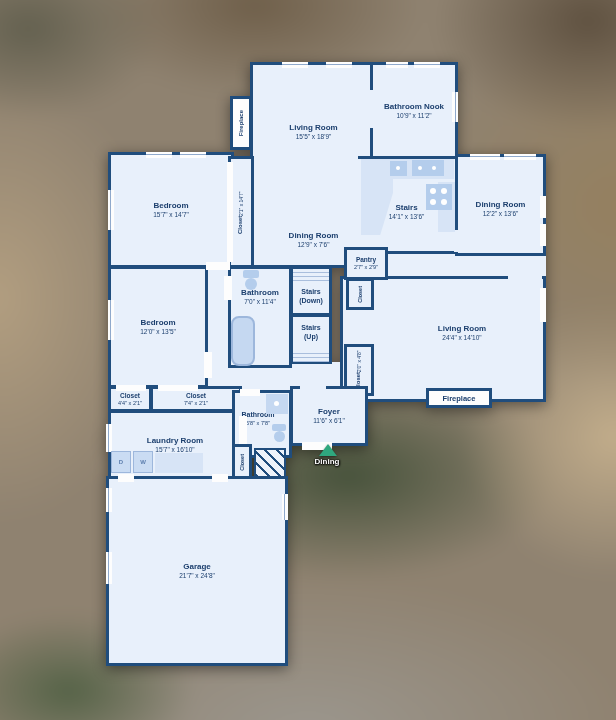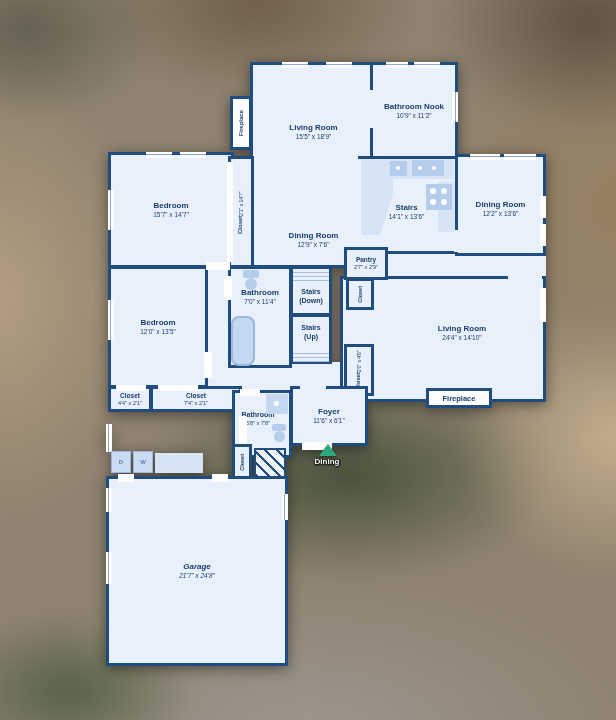--- a/index.html
+++ b/index.html
@@ -144,38 +144,42 @@
     <div class="room sm" style="left:108px;top:386px;width:44px;height:26px;">
       <div class="nm">Closet</div>
       <div class="dm">4'4" x 2'1"</div>
     </div>
 
     <div class="room sm" style="left:150px;top:386px;width:92px;height:26px;">
       <div class="nm">Closet</div>
       <div class="dm">7'4" x 2'1"</div>
     </div>
 
+    <div class="room" style="left:108px;top:410px;width:134px;height:70px;">
+      <div class="nm">Laundry Room</div>
+      <div class="dm">15'7" x 16'10"</div>
+    </div>
 
     <div class="room sm" style="left:232px;top:390px;width:60px;height:68px;padding-bottom:10px;padding-right:8px;">
       <div class="nm" style="font-size:7px">Bathroom</div>
       <div class="dm">5'8" x 7'8"</div>
     </div>
 
     <div class="room" style="left:290px;top:386px;width:78px;height:60px;">
       <div class="nm">Foyer</div>
       <div class="dm">11'6" x 6'1"</div>
     </div>
 
     <div class="room" style="left:232px;top:444px;width:20px;height:36px;">
       <div class="vert">
         <span class="nm" style="font-size:5.5px">Closet</span>
       </div>
     </div>
 
-    <div class="room" style="left:106px;top:476px;width:182px;height:190px;font-style:italic;">
+    <div class="room" style="left:106px;top:476px;width:182px;height:190px;">
       <div class="nm">Garage</div>
       <div class="dm">21'7" x 24'8"</div>
     </div>
 
     <div class="pass" style="left:368px;top:90px;width:7px;height:38px;"></div>
     <div class="pass" style="left:508px;top:273px;width:34px;height:9px;"></div>
     <div class="pass" style="left:454px;top:230px;width:8px;height:22px;"></div>
     <div class="pass" style="left:300px;top:384px;width:26px;height:9px;"></div>
 
     <div class="door" style="left:206px;top:262px;width:24px;height:8px;"></div>

